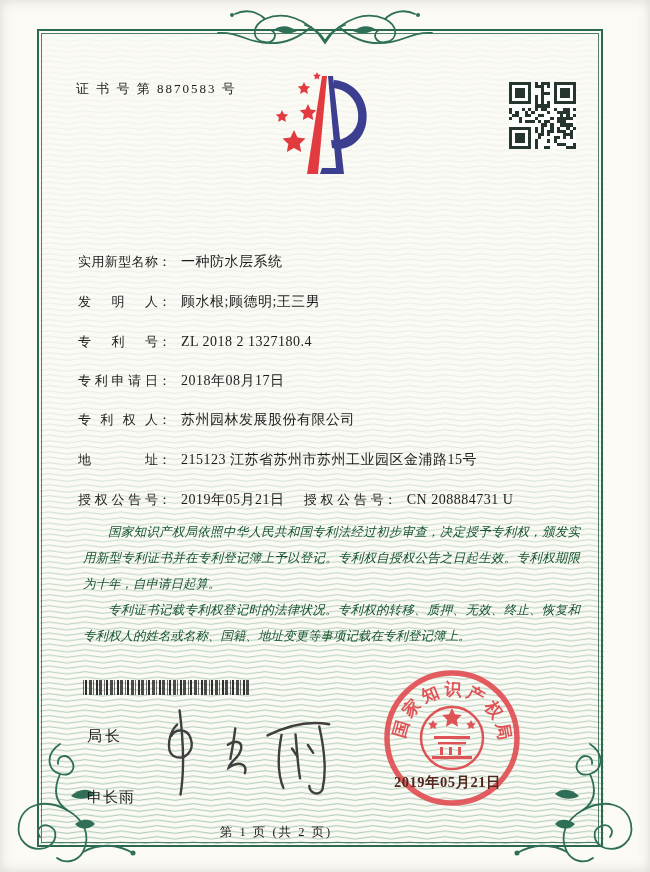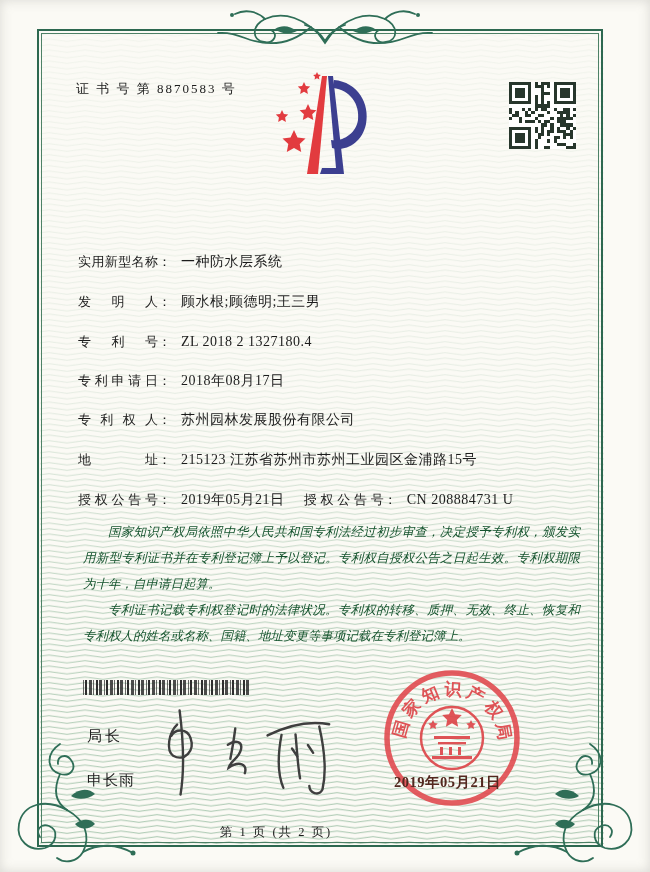--- a/index.html
+++ b/index.html
@@ -49,21 +49,21 @@
   
   .body-text{
     position:absolute;left:83px;top:519px;width:497px;
     font-size:12.5px;line-height:26px;text-align:justify;
     font-style:italic;color:#14532d;
   }
   .body-text p{margin:0;text-indent:2em;}
   
   .barcode{position:absolute;left:83px;top:680px;}
   .sig-title{position:absolute;left:87px;top:727px;font-size:15px;letter-spacing:3px;text-align:right;}
-  .sig-name{position:absolute;left:87px;top:771px;font-size:15px;letter-spacing:1px;}
+  .sig-name{position:absolute;left:87px;top:788px;font-size:15px;letter-spacing:1px;}
   .signature{position:absolute;left:150px;top:700px;transform:rotate(-2deg);}
   .seal{position:absolute;left:376px;top:662px;}
   .seal-date{
     position:absolute;left:394px;top:773px;width:140px;
     font-size:14.5px;font-weight:bold;color:#53281f;letter-spacing:0.5px;
   }
   .page-footer{
     position:absolute;left:16px;top:824px;width:520px;text-align:center;
     font-size:12.5px;letter-spacing:2px;
   }

